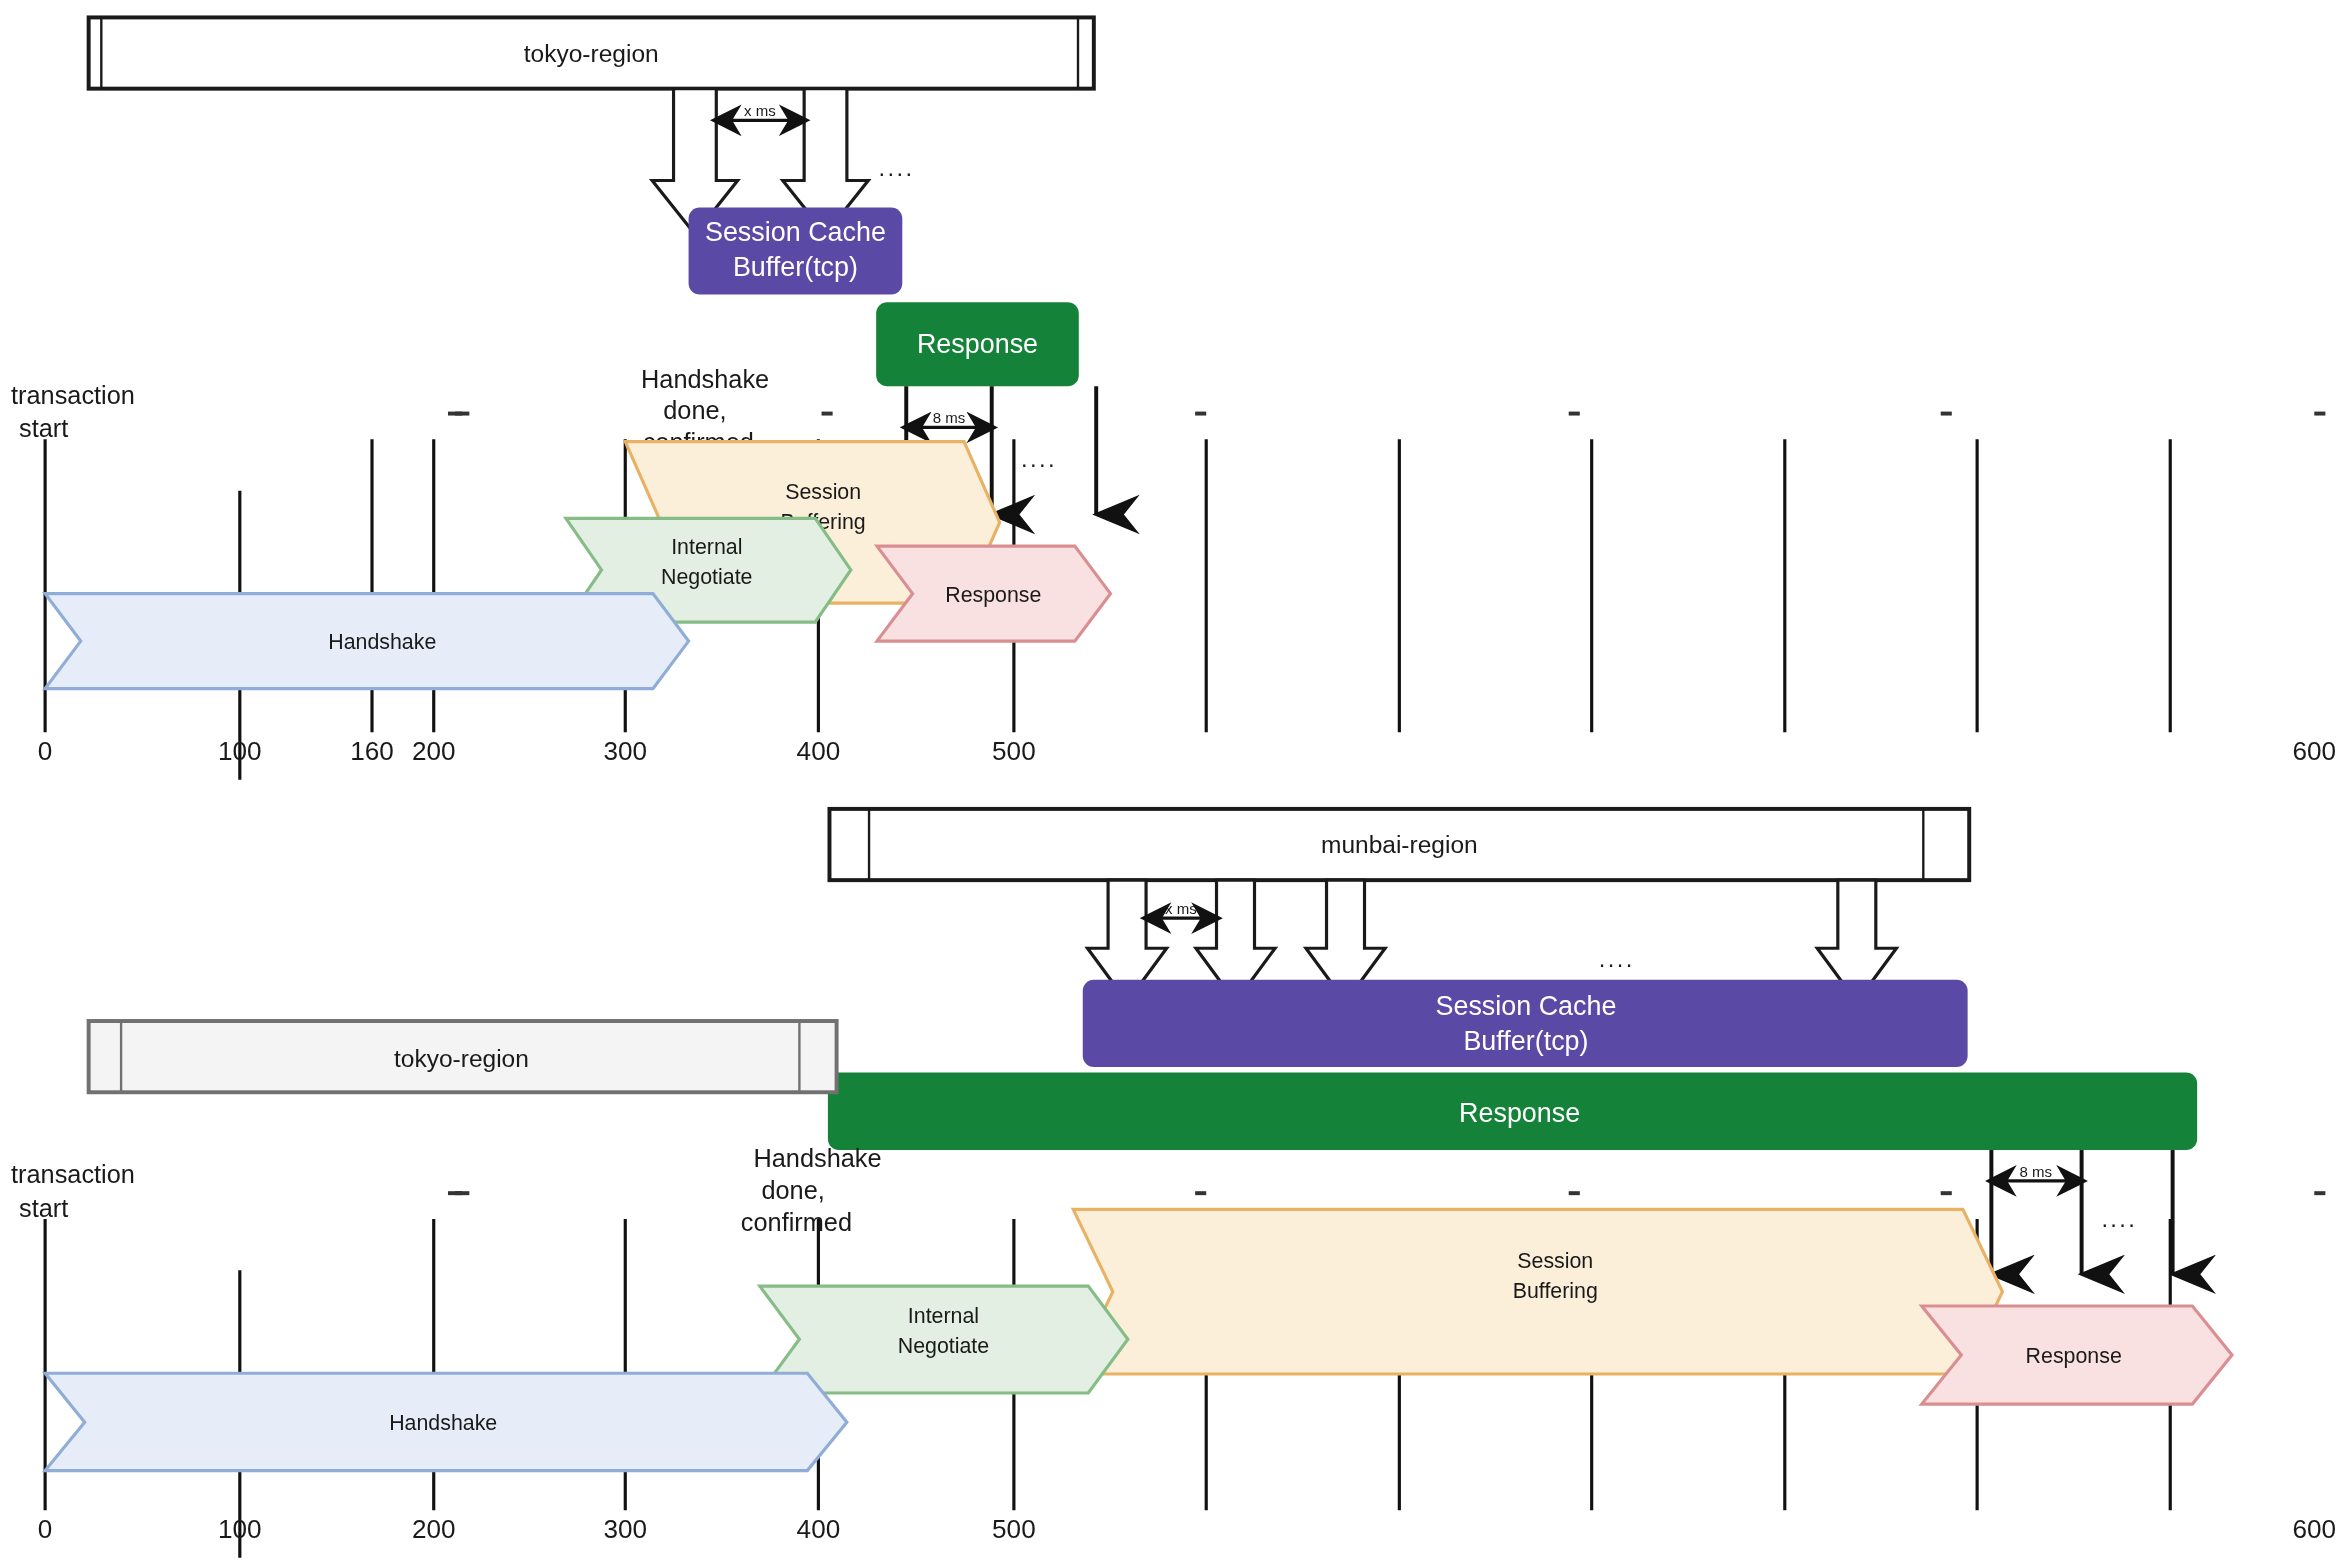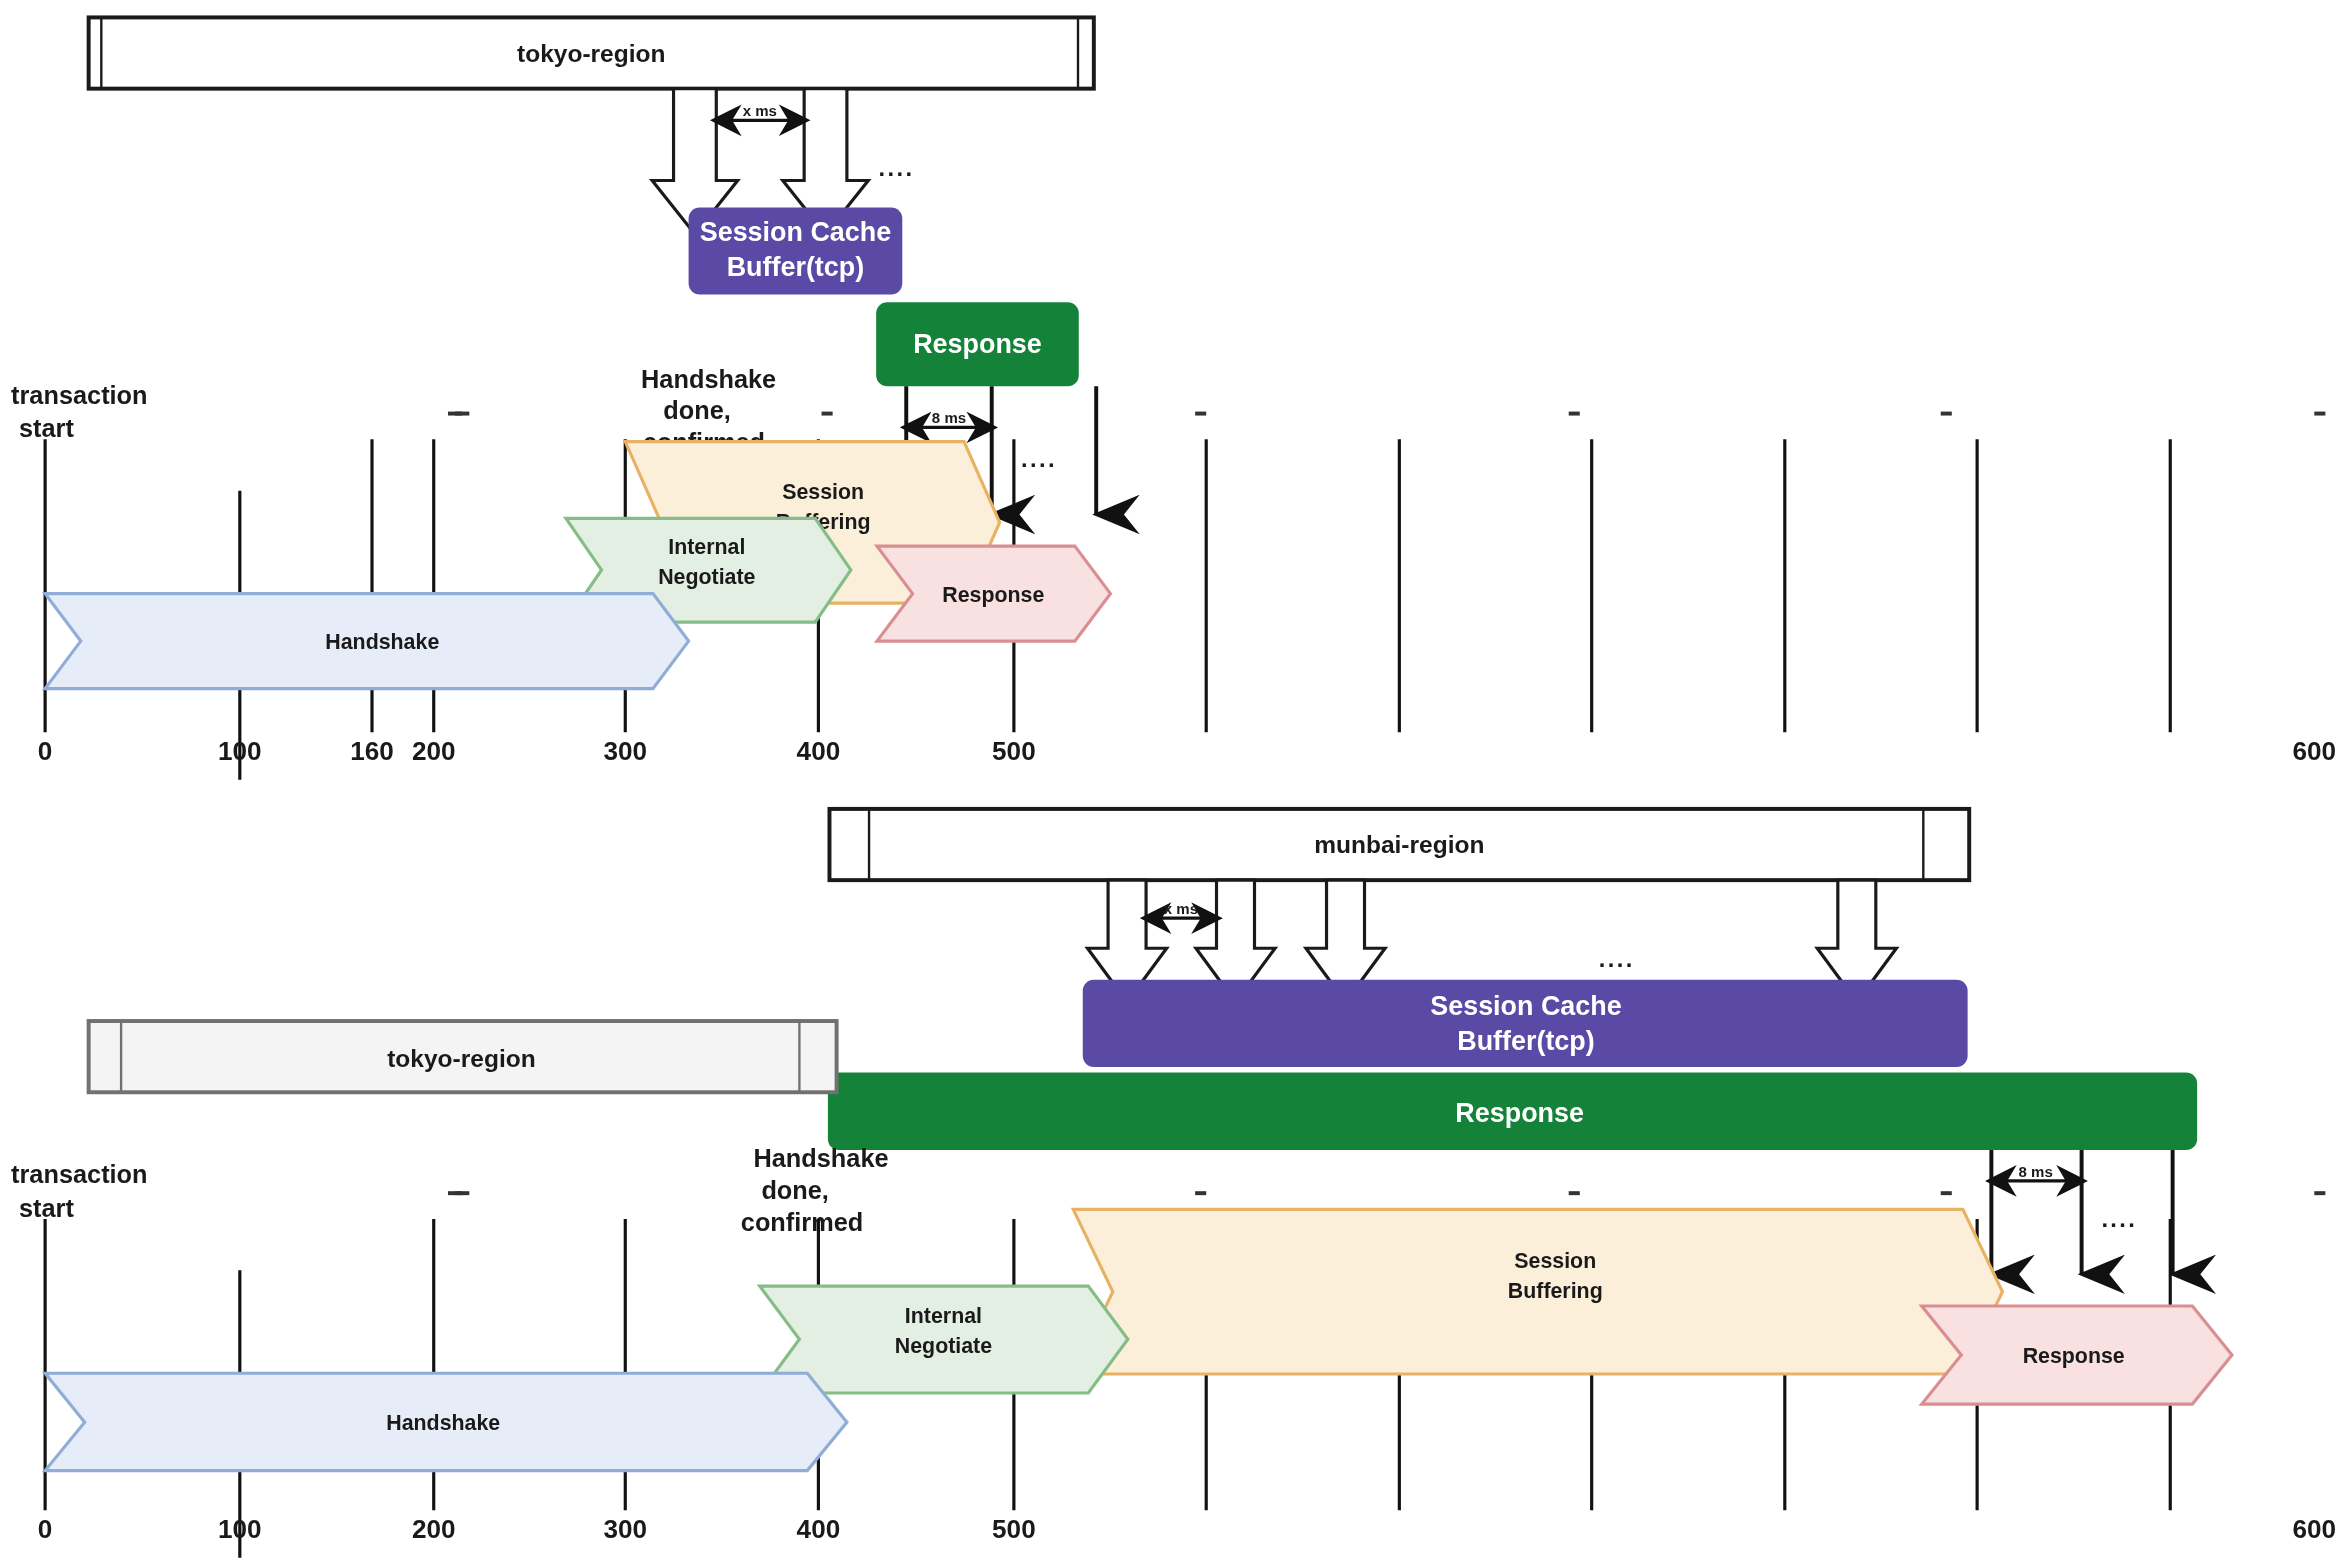--- a/index.html
+++ b/index.html
@@ -1,17 +1,17 @@
 <!DOCTYPE html>
 <html style="font-size:12.7px"><head>
 <meta charset="utf-8">
 <style>
   html,body{margin:0;padding:0;background:#ffffff;}
   body{width:2342px;height:1564px;overflow:hidden;font-family:"Liberation Sans",sans-serif;}
-  #stage{position:relative;width:2342px;height:1564px;font-weight:bold;}
+  #stage{position:relative;width:2342px;height:1564px;}
   svg#diagram{position:absolute;left:0;top:0;width:2342px;height:1564px;display:block;}
   text{font-family:"Liberation Sans",sans-serif;fill:#1a1a1a;}
   .lbl-region{font-size:31px;}
   .lbl-box-white{font-size:34px;fill:#ffffff;}
   .lbl-chevron{font-size:27px;}
   .lbl-axis{font-size:33px;}
   .lbl-note{font-size:32px;}
   .lbl-ms{font-size:19px;}
   .lbl-dots{font-size:30px;letter-spacing:3px;}
 </style>

